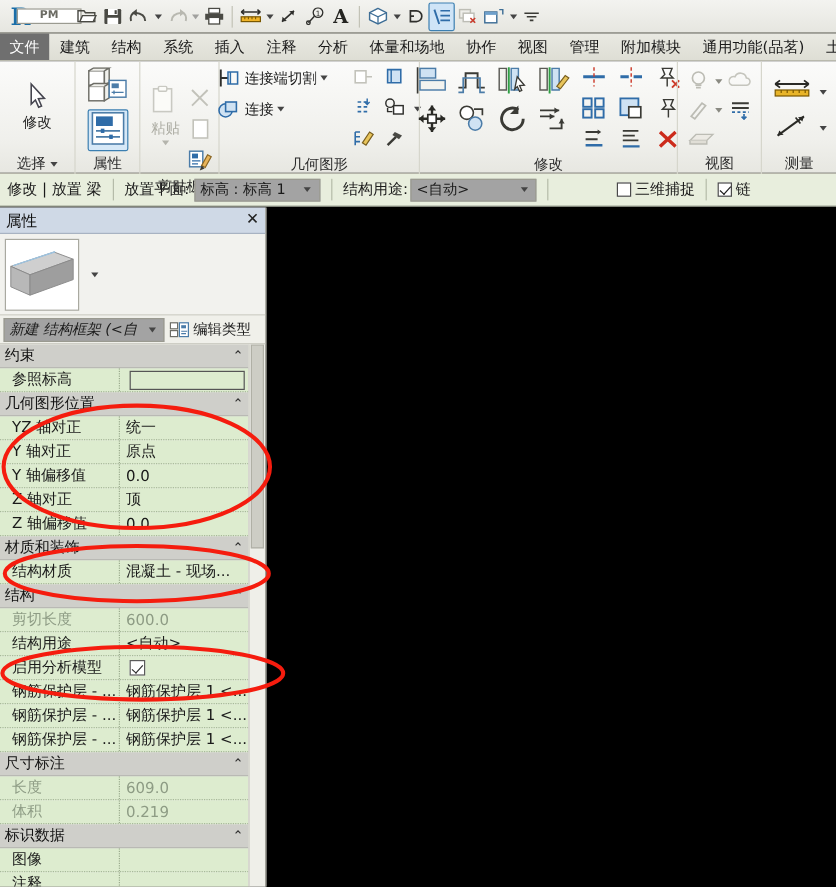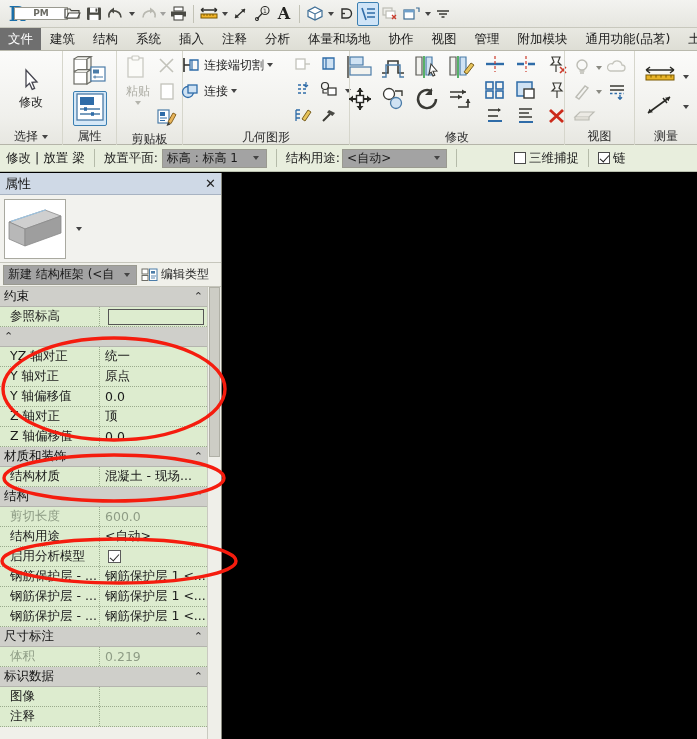--- a/index.html
+++ b/index.html
@@ -125,21 +125,21 @@
   .thumb {
     width:62px; height:60px; background:#fff; border:1px solid #a9a9a0;
     flex:0 0 auto; position:relative; overflow:hidden;
   }
   .type-txt { flex:1; font-size:12.5px; color:#1c1c1c; line-height:15px; }
   .type-arrow { width:16px; display:flex; align-items:center; justify-content:center; }
   .newtype {
     height:24px; display:flex; align-items:center; gap:4px; padding:2px 3px;
     background:#f0f0ea; border-bottom:1px solid #c6c6bc;
   }
-  .newtype .combo { flex:0 0 134px; height:20px; }
+  .newtype .combo { flex:0 0 134px; height:20px;font-style:italic; }
   .edittype { display:flex; align-items:center; gap:3px; font-size:12px; color:#1b1b1b; white-space:nowrap;}
 
   .plist { flex:1; overflow:hidden; position:relative; display:flex; }
   .plist-inner { width:208px; }
   .grp {
     height:20px; background:#cfcfca; border-bottom:1px solid #b4b4ae;
     display:flex; align-items:center; padding:0 4px; font-size:12.5px; color:#111;
   }
   .grp .gn { flex:1; }
   .grp .chev { font-size:11px; color:#333; }
@@ -349,21 +349,21 @@
           <rect x="16" y="19.2" width="3" height="3.6" fill="#2f6ca8"></rect>
         </svg>
       </div>
     </div>
     <div class="panel-title">
       <span>属性</span>
     </div>
   </div>
 
   <div class="panel" style="width:66px">
-    <div class="panel-body" style="gap:1px;align-items:flex-start;padding-top:4px;">
+    <div class="panel-body" style="gap:1px;align-items:flex-start;padding-top:20px;">
       <div class="big-btn" style="width:34px">
         <svg width="26" height="26" viewBox="0 0 26 26">
           <rect x="3" y="3" width="15" height="19" fill="#fbfbf8" stroke="#c9c9c2" stroke-width="1.3"></rect>
           <rect x="7" y="1" width="7" height="4" rx="1" fill="#fbfbf8" stroke="#c9c9c2" stroke-width="1.2"></rect>
         </svg>
         <span class="lbl dis">粘贴</span>
         <span class="caret-dn" style="border-top-color:#b4b4ac;margin-top:1px"></span>
       </div>
       <div class="grid3" style="gap:3px;padding-top:1px">
         <div>
@@ -714,20 +714,21 @@
           <span class="chev">⌃</span>
         </div>
         <div class="prow">
           <span class="pk">参照标高</span>
           <span class="pv">
               <span class="valbox"></span>
             </span>
         </div>
 
         <div class="grp">
+          <span class="gn">几何图形位置</span>
           <span class="chev">⌃</span>
         </div>
         <div class="prow">
           <span class="pk">YZ 轴对正</span>
           <span class="pv">统一</span>
         </div>
         <div class="prow">
           <span class="pk">Y 轴对正</span>
           <span class="pv">原点</span>
         </div>
@@ -780,20 +781,24 @@
           <span class="pv">钢筋保护层 1 &lt;...</span>
         </div>
         <div class="prow">
           <span class="pk">钢筋保护层 - ...</span>
           <span class="pv">钢筋保护层 1 &lt;...</span>
         </div>
 
         <div class="grp">
           <span class="gn">尺寸标注</span>
           <span class="chev">⌃</span>
+        </div>
+        <div class="prow dis">
+          <span class="pk">长度</span>
+          <span class="pv">609.0</span>
         </div>
         <div class="prow dis">
           <span class="pk">体积</span>
           <span class="pv">0.219</span>
         </div>
 
         <div class="grp">
           <span class="gn">标识数据</span>
           <span class="chev">⌃</span>
         </div>

